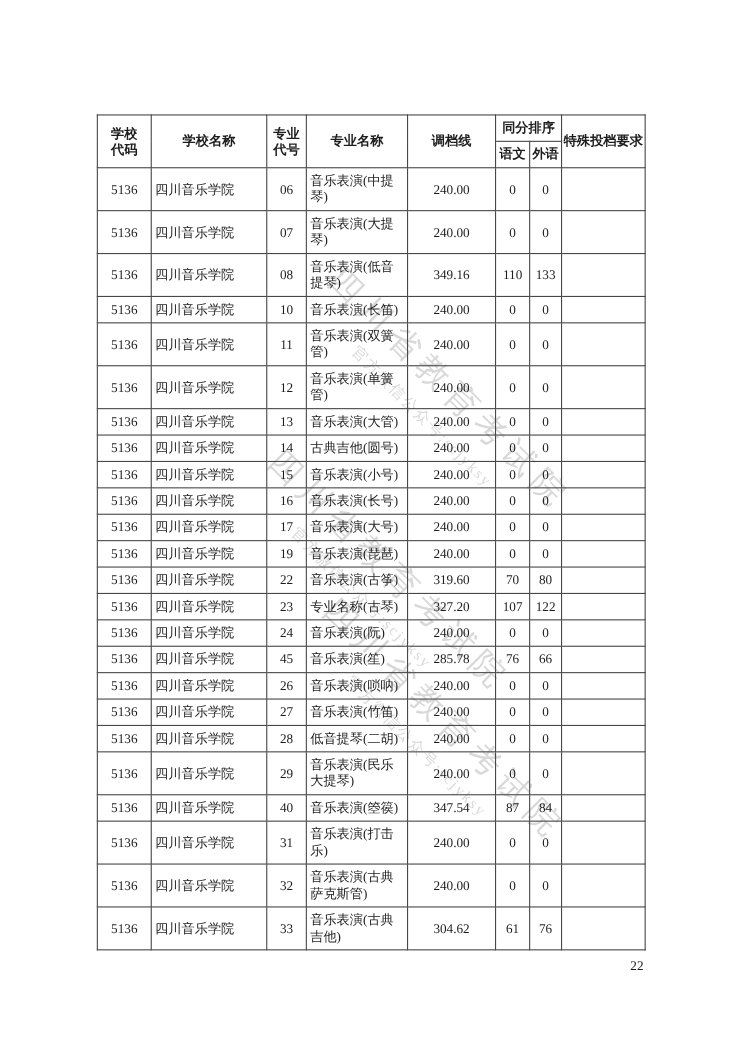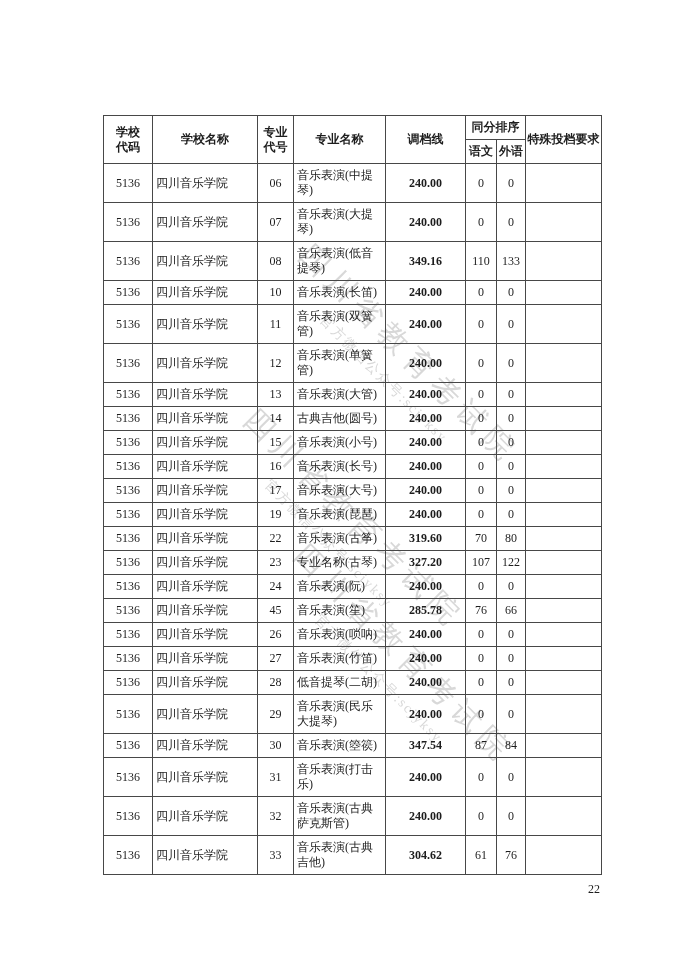--- a/index.html
+++ b/index.html
@@ -11,37 +11,37 @@
   
   .watermark-layer { position:absolute; inset:0; z-index:0; pointer-events:none; }
   .wm { position:absolute; width:340px; text-align:center;
         transform:rotate(45deg); color:#b9b9b9; opacity:0.55; }
   .wm-big   { font-size:30px; letter-spacing:7px; white-space:nowrap; }
   .wm-small { font-size:14px; letter-spacing:2px; margin-top:6px; white-space:nowrap; }
   .wm-a { left:230px; top:330px; }
   .wm-b { left:175px; top:495px; }
   .wm-c { left:225px; top:630px; }
   
-  .content { position:absolute; left:88px; top:115px; width:500px; z-index:1;margin-left:15px; }
+  .content { position:absolute; left:88px; top:104px; width:500px; z-index:1; }
   table.score-table {
     border-collapse:collapse; width:498px; table-layout:fixed;
     background:transparent;
   }
   th, td {
     border:1px solid #474747; font-size:12px; line-height:15px;
     vertical-align:middle; overflow:hidden;
   }
   th {
     font-weight:bold; white-space:pre-line; padding:2px 1px;
     text-align:center; height:19px;
   }
   td { padding:4px 3px; }
   td.ctr { text-align:center; }
   td.lft { text-align:left; word-break:break-all; }
-  td.score { font-weight:bold; }
+  td.score { font-weight:normal; }
   .page-number { text-align:right; margin-top:7px; font-size:12px; padding-right:3px; }
   
   col.c1{width:49px} col.c2{width:105px} col.c3{width:36px} col.c4{width:92px}
   col.c5{width:80px} col.c6{width:31px} col.c7{width:29px} col.c8{width:76px}
 </style>
 </head>
 <body>
 
 <div class="page">
 
@@ -286,21 +286,21 @@
     <td class="ctr">29</td>
     <td class="lft">音乐表演(民乐大提琴)</td>
     <td class="ctr score">240.00</td>
     <td class="ctr">0</td>
     <td class="ctr">0</td>
     <td class="ctr"></td>
   </tr>
           <tr>
     <td class="ctr">5136</td>
     <td class="lft">四川音乐学院</td>
-    <td class="ctr">30</td>
+    <td class="ctr">40</td>
     <td class="lft">音乐表演(箜篌)</td>
     <td class="ctr score">347.54</td>
     <td class="ctr">87</td>
     <td class="ctr">84</td>
     <td class="ctr"></td>
   </tr>
           <tr>
     <td class="ctr">5136</td>
     <td class="lft">四川音乐学院</td>
     <td class="ctr">31</td>

